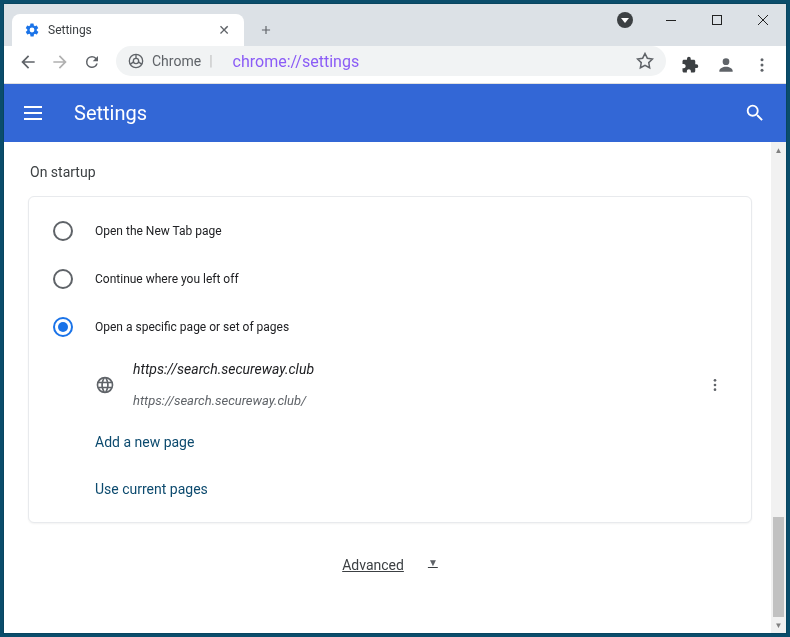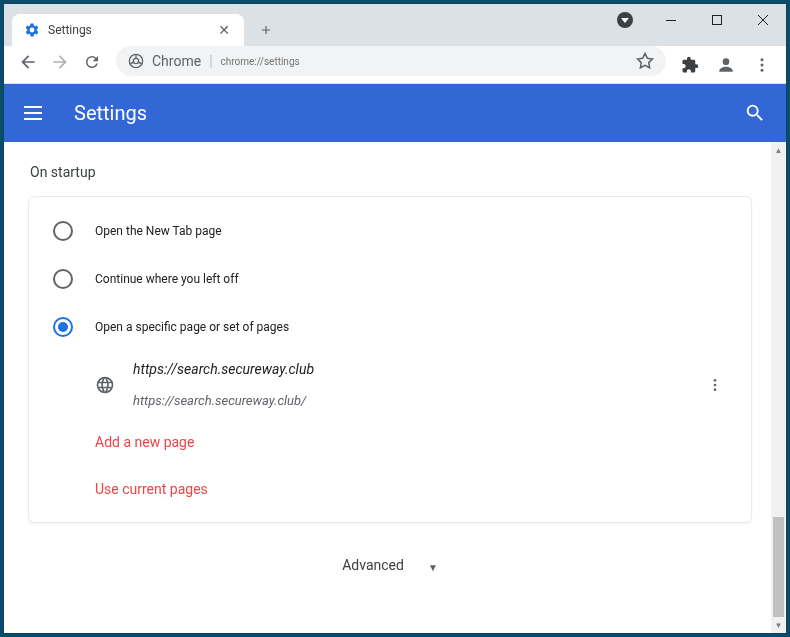--- a/index.html
+++ b/index.html
@@ -20,21 +20,21 @@
 .badge-inner::after { content: ''; border-left: 4px solid transparent; border-right: 4px solid transparent; border-top: 5px solid #fff; }
 
 
 .toolbar { height: 38px; background: #fff; display: flex; padding: 0 8px; border-bottom: 1px solid #e0e0e0; }
 .tbtn { width: 32px; height: 32px; display: flex; align-items: center; justify-content: center; color: #5f6368; cursor: pointer; border-radius: 50%; }
 .tbtn.disabled { color: #b0b0b0; cursor: default; }
 .omnibox { flex: 1; height: 30px; background: #f1f3f4; border-radius: 15px; margin: 0 8px; display: flex; align-items: center; padding: 0 12px; }
 .omnibox .chrome-icon { width: 16px; height: 16px; margin-right: 8px; color: #5f6368; }
 .omnibox .prefix { font-size: 14px; color: #5f6368; }
 .omnibox .divider { margin: 0 8px; color: #bdbdbd; font-size: 14px; }
-.omnibox .url { font-size: 10px; color: #737373; flex: 1; }
+.omnibox .url { font-size: 16px; color: #8b5cf6; flex: 1; margin-left: 12px; }
 .omnibox .star { color: #5f6368; }
 .tright { display: flex; align-items: center; gap: 4px; }
 
 
 .settings-header { height: 58px; background: #3367d6; display: flex; align-items: center; padding: 0 20px; color: #fff; }
 .menu-icon { width: 24px; height: 24px; cursor: pointer; margin-right: 26px; display: flex; flex-direction: column; justify-content: center; gap: 4px; }
 .menu-icon span { height: 2px; background: #fff; width: 18px; }
 .settings-title { font-size: 20px; font-weight: 400; flex: 1; }
 .search-icon-h { color: #fff; cursor: pointer; }
 
@@ -54,23 +54,23 @@
 .radio-row .label { font-size: 12px; color: #202124; }
 
 .page-entry { display: flex; align-items: center; padding: 10px 24px 10px 66px; }
 .page-entry .globe { width: 20px; height: 20px; margin-right: 18px; color: #5f6368; flex-shrink: 0; }
 .page-entry .page-info { flex: 1; font-style: italic; }
 .page-entry .page-title { font-size: 14px; color: #202124; }
 .page-entry .page-url { font-size: 13px; color: #5f6368; margin-top: 16px; }
 .page-entry .dots { width: 24px; height: 24px; display: flex; align-items: center; justify-content: center; color: #5f6368; cursor: pointer; }
 
 .link-row { padding: 14px 24px 14px 66px; }
-.link-row a { font-size: 14px; color: #ef4444; text-decoration: none; cursor: pointer; }
-
-.advanced { display: flex; align-items: flex-end; justify-content: center; margin-top: 34px; cursor: pointer; color: #3c4043; font-size: 14px; gap: 24px; }
+.link-row a { font-size: 14px; color: #0c4a6e; text-decoration: none; cursor: pointer; }
+
+.advanced { display: flex; align-items: flex-start; justify-content: center; margin-top: 34px; cursor: pointer; color: #3c4043; font-size: 14px; gap: 24px; text-decoration: underline; }
 .advanced .caret { font-size: 10px; color: #5f6368; }
 
 svg { display: block; }
 </style>
 </head>
 <body>
 
 <div class="window">
 
   <div class="titlebar">

